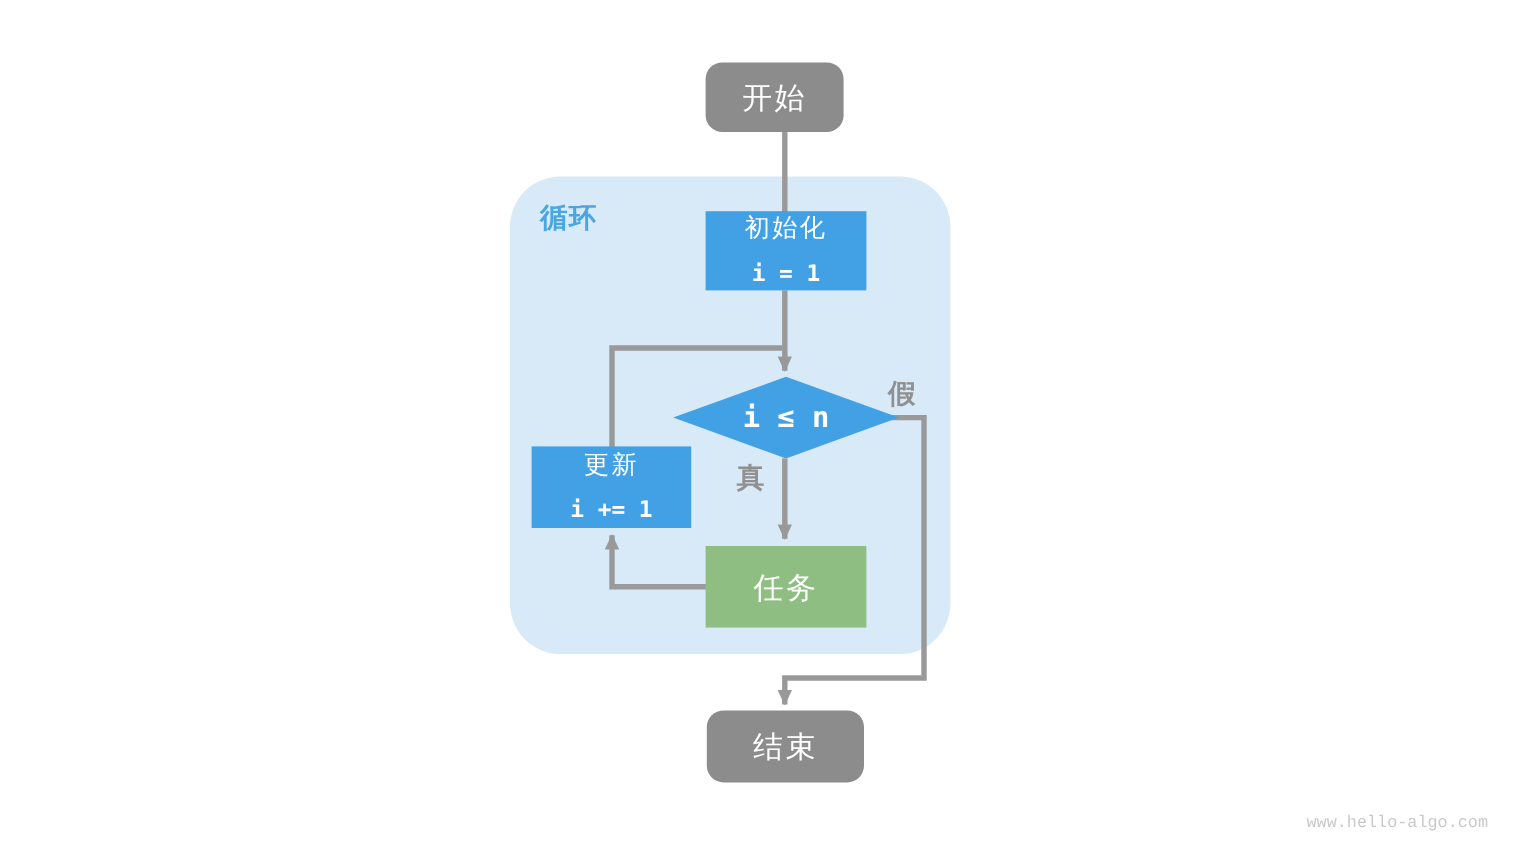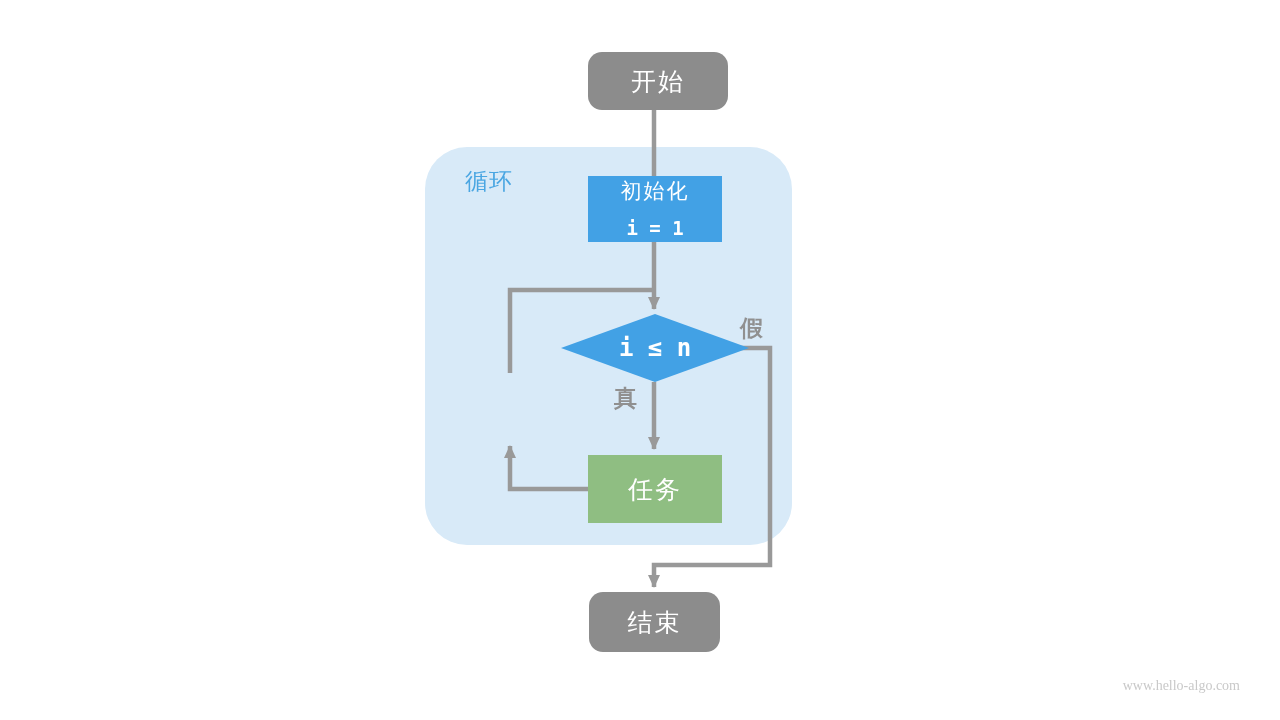--- a/index.html
+++ b/index.html
@@ -29,44 +29,43 @@
     left: 425px; top: 147px;
     width: 367px; height: 398px;
     background: var(--container-bg, #D8EAF8);
     border-radius: 42px;
     z-index: 1;
   }
   .loop-label {
     position: absolute;
     left: 450px; top: 166px;
     font-size: 23px;
-    font-weight: normal;
+    font-weight: bold;
     color: var(--loop-label-blue, #4AA6E2);
     z-index: 3;
     letter-spacing: 1px;
-    margin-left: 15px;
   }
   .node {
     position: absolute;
     display: flex;
     flex-direction: column;
     align-items: center;
     justify-content: center;
     color: var(--text-white, #ffffff);
     z-index: 3;
     text-align: center;
   }
   .terminal {
     background: var(--node-gray, #8C8C8C);
     border-radius: 14px;
     font-size: 25px;
     font-weight: 500;
     letter-spacing: 2px;
   }
-  .node-start { left: 588px; top: 52px;  width: 140px; height: 58px; }
+  .node-start { left: 588px; top: 52px;  width: 115px; height: 58px; }
   .node-end   { left: 589px; top: 592px; width: 131px; height: 60px; }
   .process { background: var(--node-blue, #42A1E5); }
   .node-init   { left: 588px; top: 176px; width: 134px; height: 66px; }
   .node-update { left: 443px; top: 372px; width: 133px; height: 68px; }
   .node-title { font-size: 21px; font-weight: 500; letter-spacing: 2px; line-height: 1.3; }
   .node-code {
     font-family: "DejaVu Sans Mono", monospace;
     font-size: 19px;
     font-weight: bold;
     line-height: 1.3;
@@ -92,21 +91,21 @@
     font-size: 23px;
     font-weight: bold;
     color: var(--label-gray, #909090);
     z-index: 3;
   }
   .label-true  { left: 614px; top: 383px; }
   .label-false { left: 740px; top: 313px; }
   .watermark {
     position: absolute;
     right: 40px; top: 678px;
-    font-family: Liberation Serif, serif;
+    font-family: Liberation Mono, monospace;
     font-size: 14px;
     color: var(--watermark-gray, #C9C9C9);
     z-index: 3;
   }
 </style>
 </head>
 <body>
 
 <div class="canvas">
 
@@ -136,20 +135,24 @@
     <div class="node-code">i = 1</div>
   </div>
 
   <div class="node diamond">
     <span>i ≤ n</span>
   </div>
 
   <span class="branch-label label-false">假</span>
   <span class="branch-label label-true">真</span>
 
+  <div class="node process node-update">
+    <div class="node-title">更新</div>
+    <div class="node-code">i += 1</div>
+  </div>
 
   <div class="node terminal node-end">
     <span>结束</span>
   </div>
 
   <div class="node node-task">
     <span>任务</span>
   </div>
 
   <div class="watermark">www.hello-algo.com</div>

